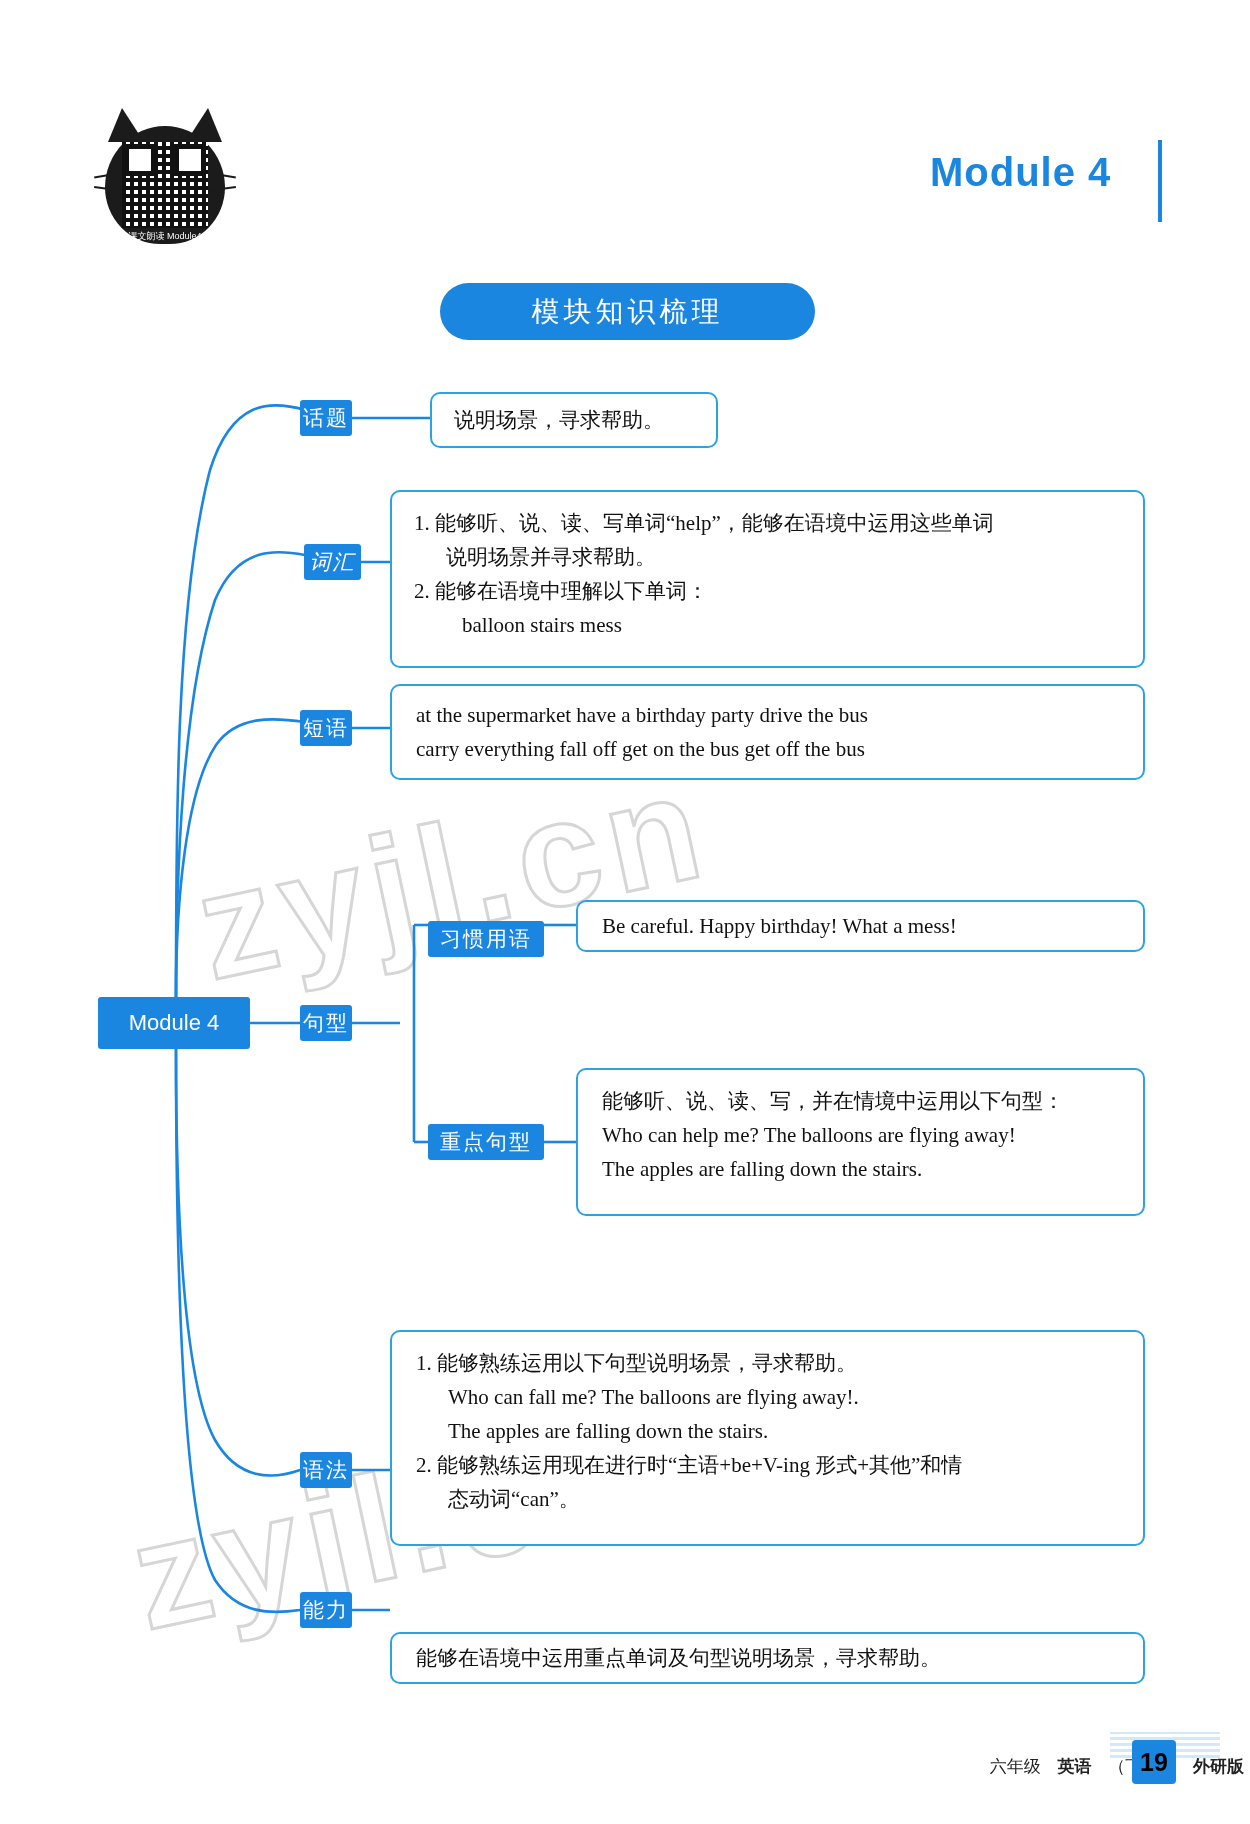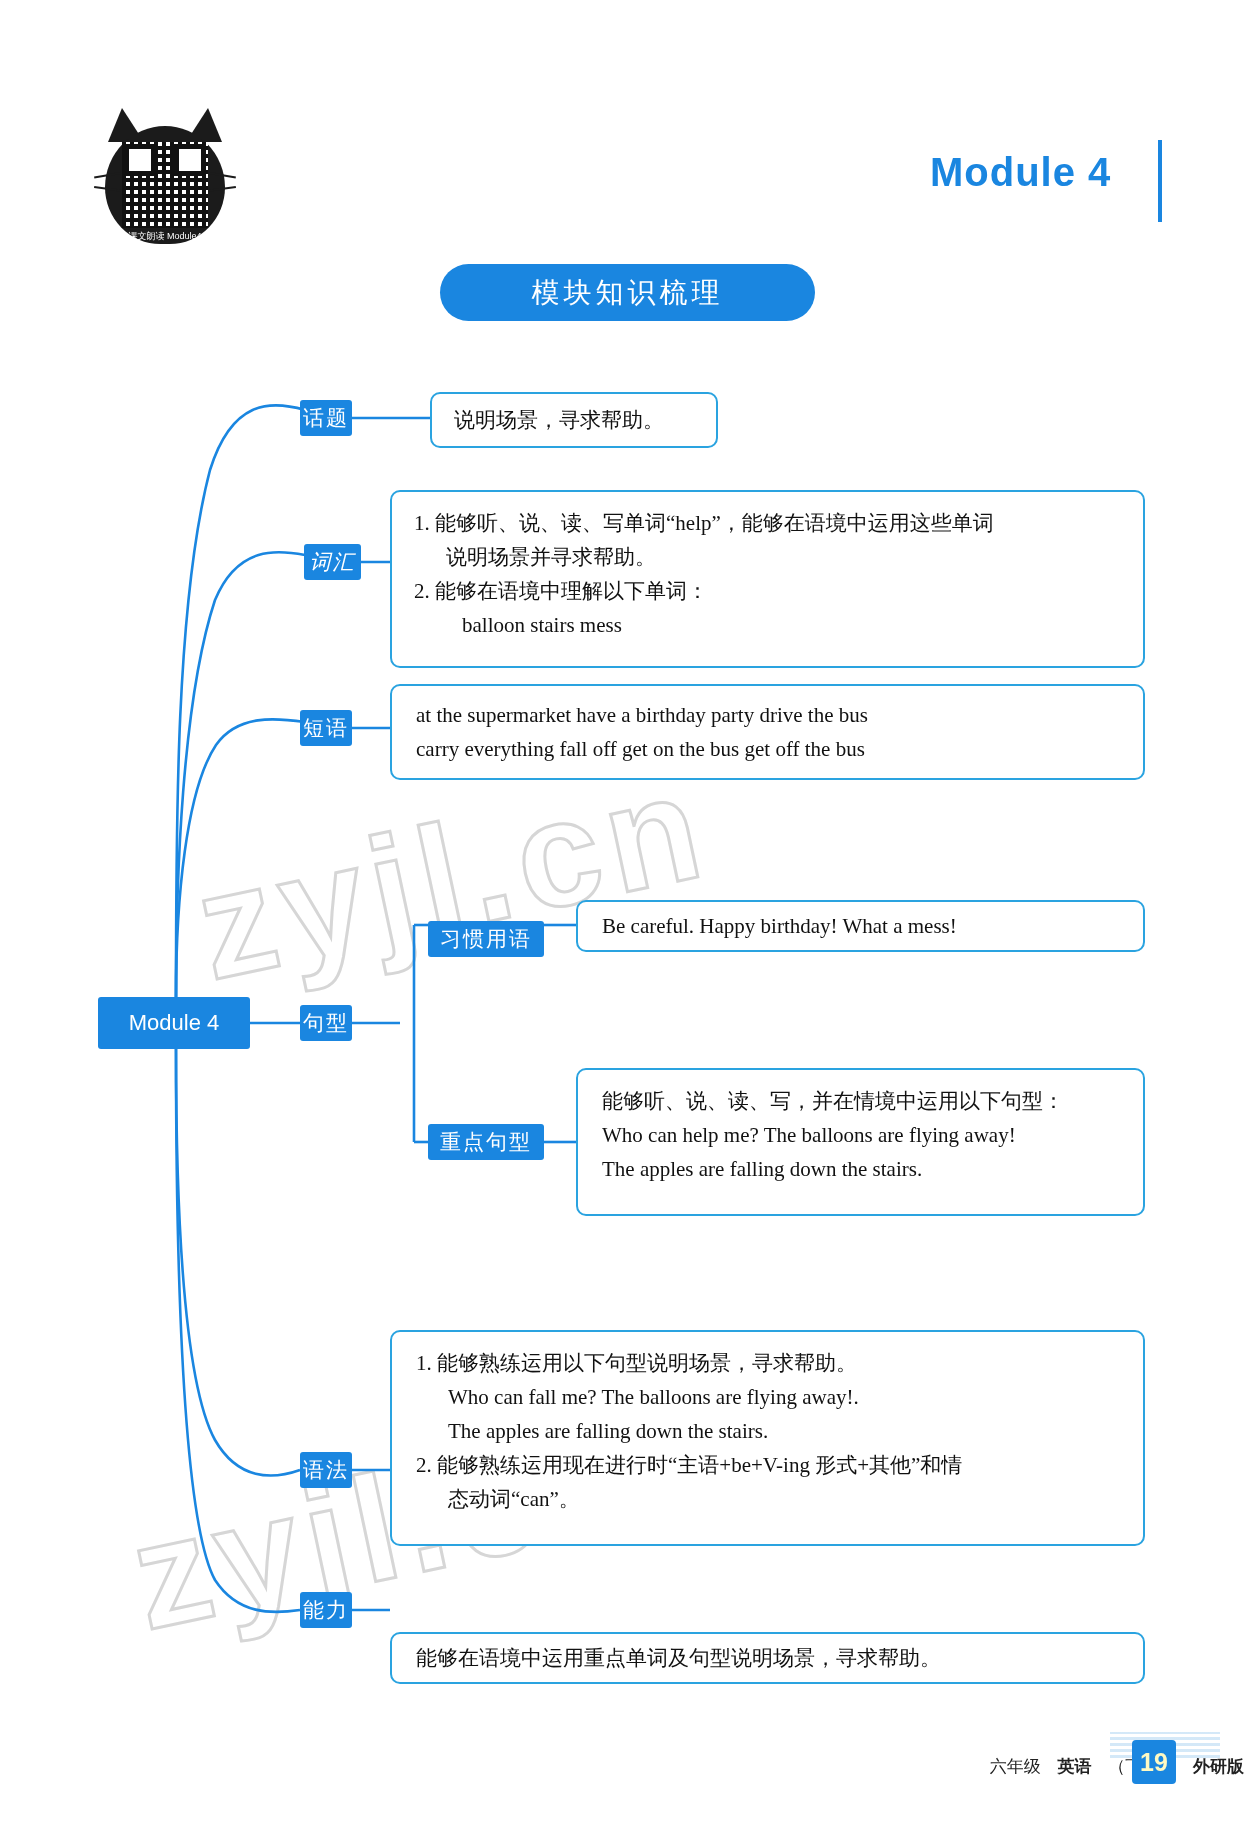--- a/index.html
+++ b/index.html
@@ -53,21 +53,21 @@
     content:"";position:absolute;width:22px;height:22px;border:5px solid #111;background:#fff;
   }
   .qr-cat .qr::before{left:2px;top:2px;}
   .qr-cat .qr::after{right:2px;top:2px;}
   .qr-cat .caption{
     position:absolute;left:0;right:0;top:122px;text-align:center;
     color:#fff;font-size:9px;font-family:"Liberation Sans",sans-serif;
   }
   
   .pill{
-    position:absolute; left:440px; top:264px; width:375px; height:57px;
+    position:absolute; left:440px; top:283px; width:375px; height:57px;
     background:#1a86e0; border-radius:29px;
     color:#fff; font-size:28px; letter-spacing:4px;
     display:flex;align-items:center;justify-content:center;
     font-family:"Liberation Sans", sans-serif;
   }
   
   .wm{
     position:absolute;
     font-family:"Liberation Sans", sans-serif;
     font-size:150px; font-weight:bold;
@@ -108,21 +108,21 @@
   .footer{
     position:absolute;left:0;right:0;bottom:46px;
     text-align:right;
     font-family:"Liberation Sans", sans-serif;
     font-size:17px;color:#222;
   }
   .footer span{margin:0 6px;}
   .footer b{font-weight:bold;}
   .pagenum{
     position:absolute;right:74px;bottom:40px;
-    width:44px;height:44px;background:#1a86e0;color:#fef9c3;
+    width:44px;height:44px;background:#1a86e0;color:#000000;
     display:flex;align-items:center;justify-content:center;
     font-family:"Liberation Sans",sans-serif;font-size:25px;font-weight:bold;
     border-radius:4px;
   }
   .footer-deco{
     position:absolute;right:30px;bottom:66px;width:110px;height:26px;
     background:repeating-linear-gradient(0deg,#cfe6f7 0 3px,transparent 3px 6px);
     opacity:.9;
   }
 </style>

